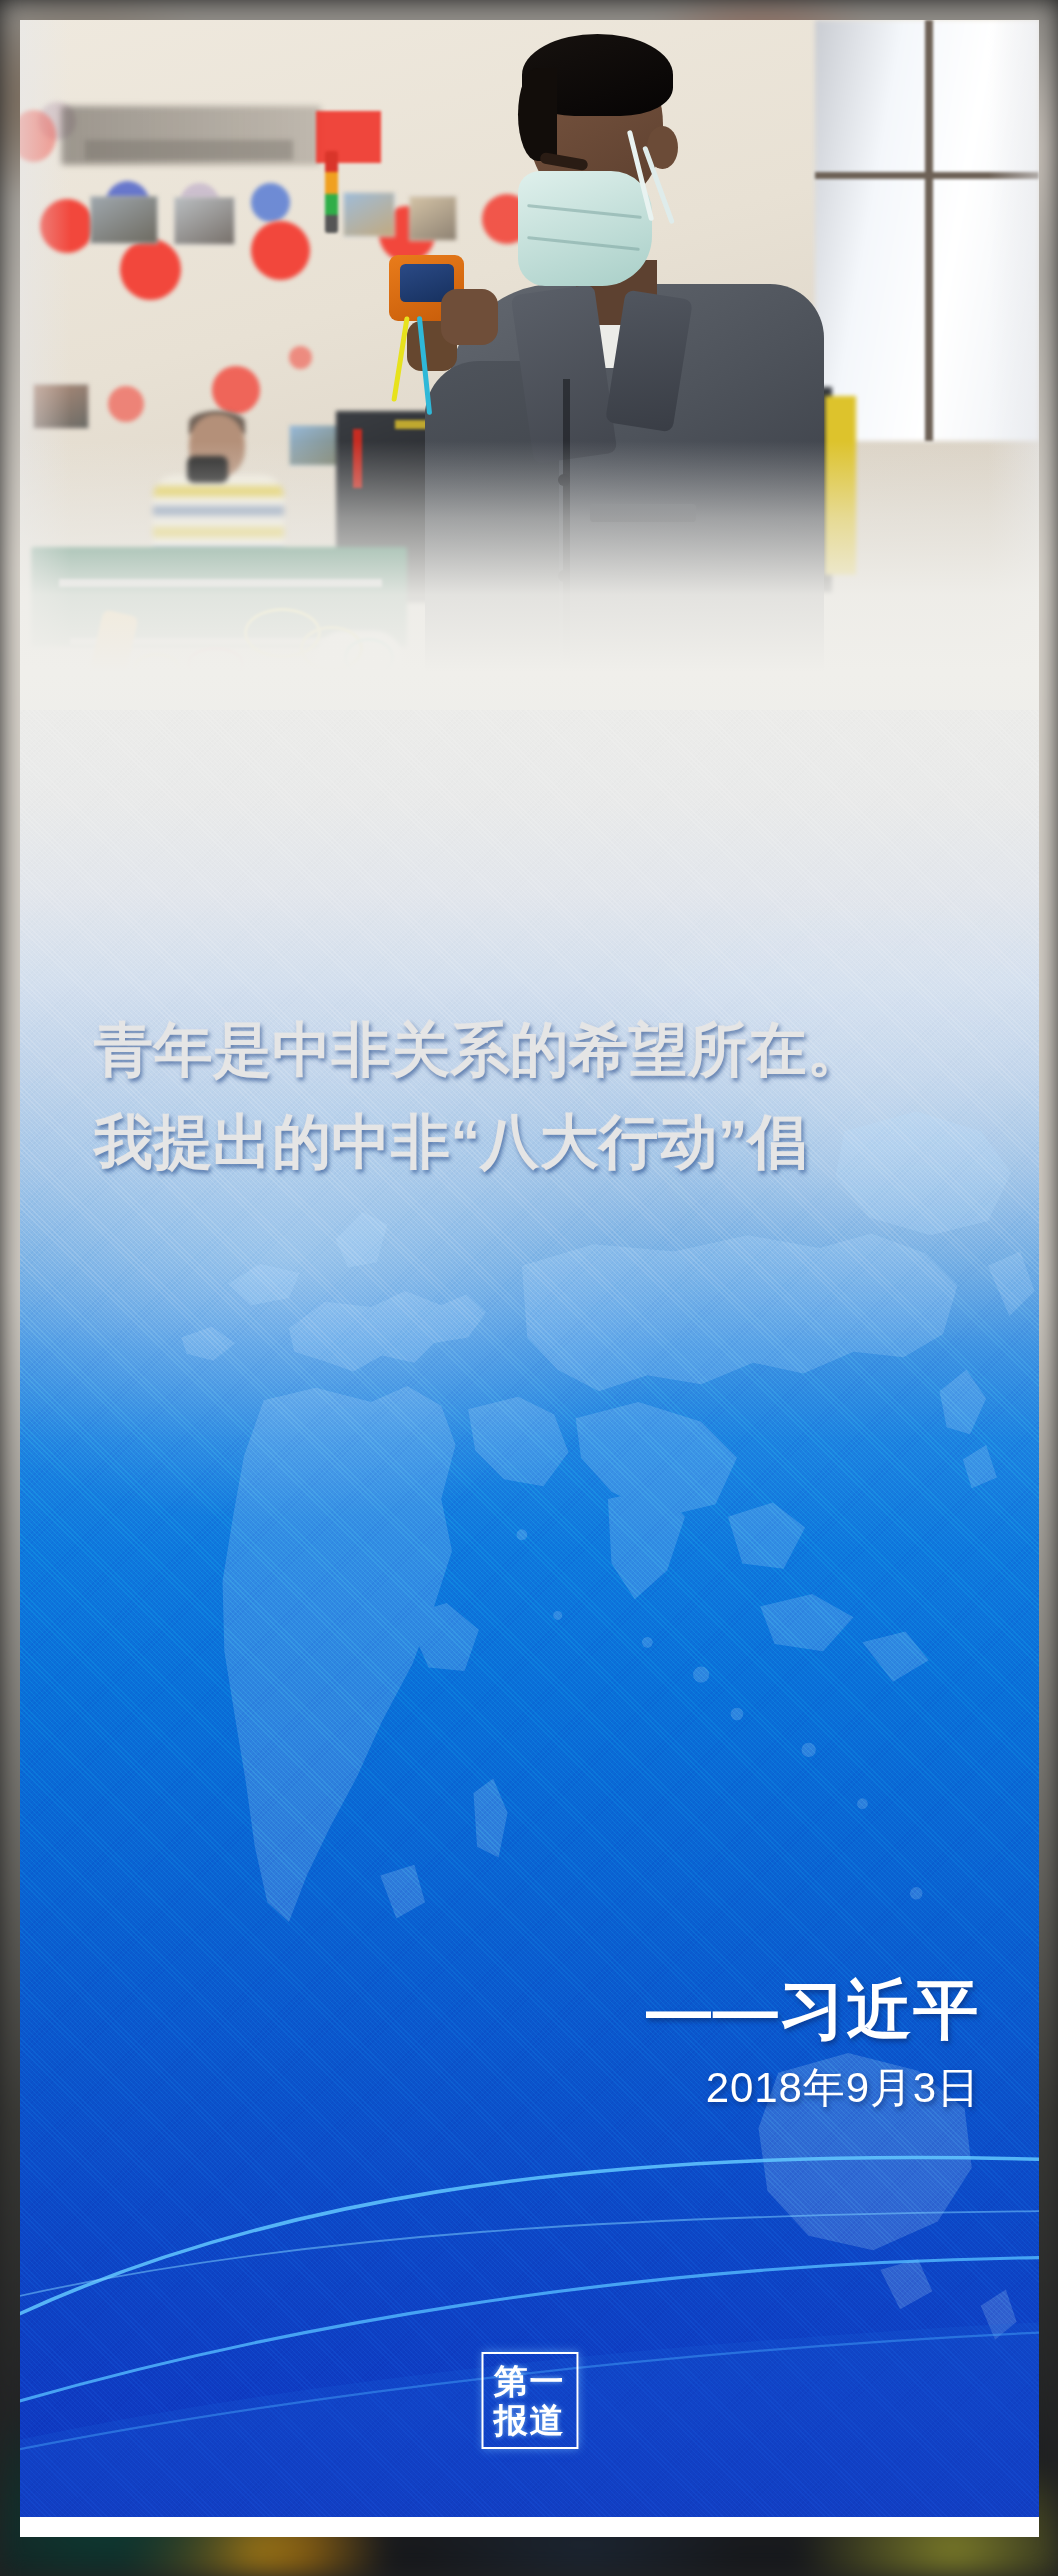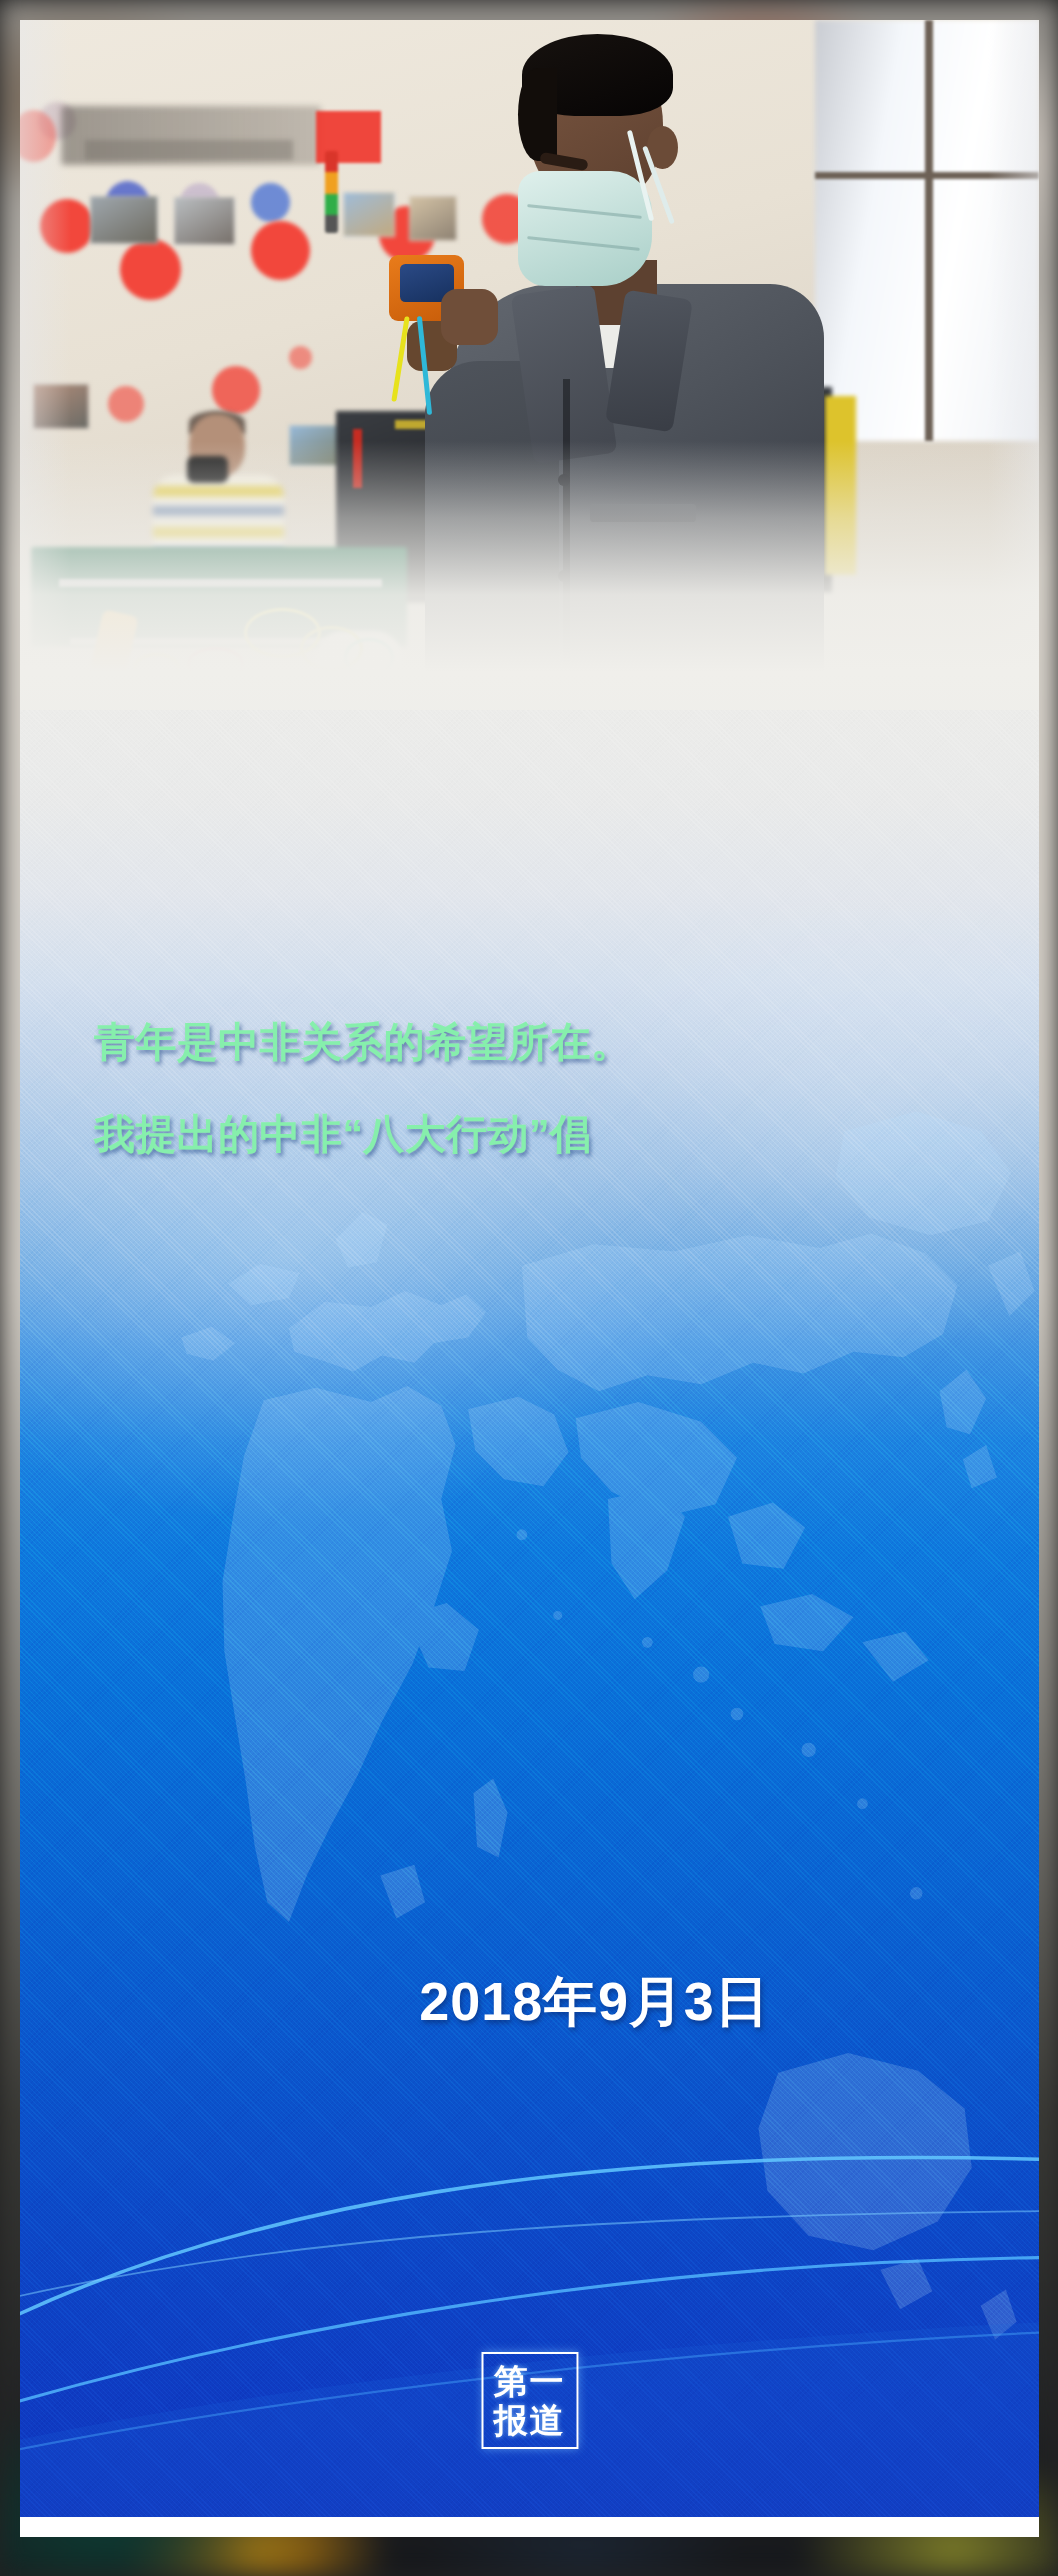--- a/index.html
+++ b/index.html
@@ -236,35 +236,35 @@
   
   .worldmap { position:absolute; left:0; top:0; width:1019px; height:1827px; opacity:.36; }
   .worldmap svg { width:100%; height:100%; display:block; }
 
   
   .swoosh { position:absolute; left:0; bottom:0; width:1019px; height:502px; overflow:hidden; }
   .swoosh svg { width:100%; height:100%; display:block; }
 
   
   .quote {
-    position:absolute; left:74px; top:297px; width:896px; z-index:6;
-    color:#86efac; font-weight:700; font-size:41px; line-height:70px;
+    position:absolute; left:74px; top:305px; width:896px; z-index:6;
+    color:#e5e5e5; font-weight:700; font-size:59px; line-height:70px;
     letter-spacing:0.4px;
     text-shadow:1.8px 2.7px 4.5px rgba(10,50,120,.55), 0 0 1.8px rgba(255,255,255,.5);
   }
   .quote .ln { display:block; white-space:nowrap; margin-bottom:21.5px; }
 
   
   .attrib {
     position:absolute; right:59px; top:1257px; width:771px; z-index:6;
     text-align:right; color:#fff;
     text-shadow:1.8px 2.7px 5.4px rgba(8,40,110,.6);
   }
   .attrib .name { font-size:65px; font-weight:700; line-height:86px; letter-spacing:1.8px; }
-  .attrib .date { font-size:54px; font-weight:700; line-height:59px; margin-top:5.4px; letter-spacing:0.9px;text-align:center; }
+  .attrib .date { font-size:42px; font-weight:400; line-height:59px; margin-top:5.4px; letter-spacing:0.9px; }
   .attrib .occasion { font-size:39px; font-weight:700; line-height:54px; margin-top:1.8px; letter-spacing:0.4px; }
 
   
   .badge {
     position:absolute; left:50%; transform:translateX(-50%); bottom:88px; z-index:7;
     width:97px; height:97px; border:2.7px solid #ffffff;
     display:flex; flex-direction:column; align-items:center; justify-content:center;
     box-shadow:0 0 9px rgba(120,190,255,.6);
   }
   .badge span {
@@ -444,20 +444,21 @@
           <path d="M-40 460 C 320 380, 760 340, 1180 318 L1180 560 L-40 560 Z" fill="#1b6ae0" opacity="0.18"></path>
         </svg>
       </div>
 
       <div class="quote">
         <span class="ln">青年是中非关系的希望所在。</span>
         <span class="ln">我提出的中非“八大行动”倡</span>
       </div>
 
       <div class="attrib">
+        <div class="name">——习近平</div>
         <div class="date">2018年9月3日</div>
       </div>
 
       <div class="badge">
         <span>第一</span>
         <span>报道</span>
       </div>
     </div>
 
     <div class="bottom-strip"></div>

